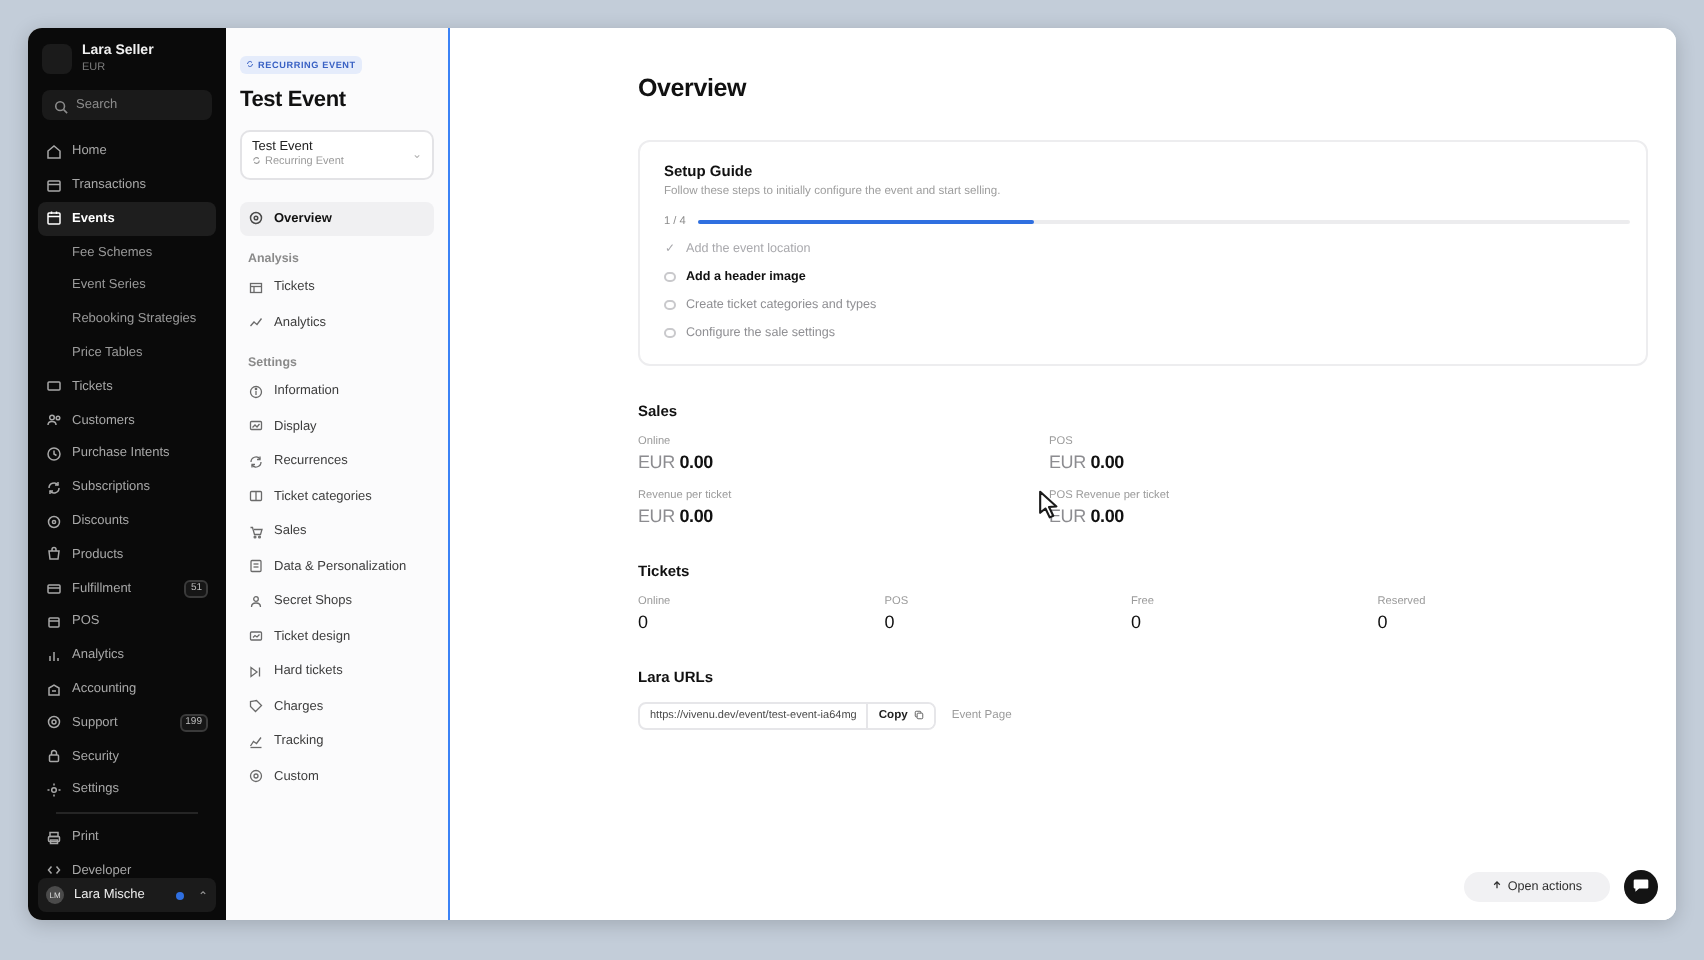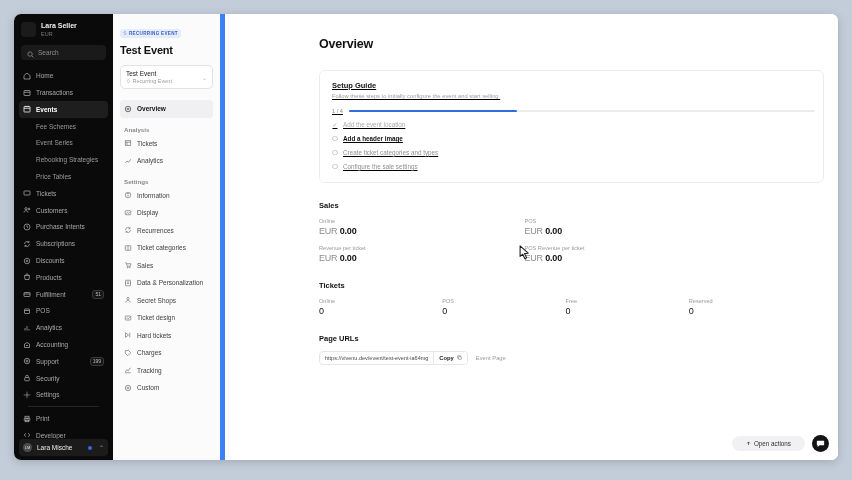--- a/index.html
+++ b/index.html
@@ -97,21 +97,21 @@
     background: #4b4b4b; color:#ddd; font-size: 4px;
     display:flex;align-items:center;justify-content:center; flex: 0 0 9px;
   }
   .sb-user .dot { width: 4px; height: 4px; border-radius: 50%; background: #2f6fe0; margin-left: auto; }
   .sb-user .chev { font-size: 6px; color: #9a9a9a; margin-left: 2px; }
 
   
   .evpanel {
     width: 112px; flex: 0 0 112px;
     background: #fbfbfc;
-    border-right: 5px solid #3b82f6;
+    border-right: 1px solid #3b82f6;
     padding: 7px 7px 0 7px;
     overflow: hidden;
   }
   .ev-badge {
     display: inline-flex; align-items: center; gap: 2px;
     background: #e5ecfb; color: #3a62c4;
     font-size: 4.6px; font-weight: bold; letter-spacing: .3px;
     border-radius: 3px; padding: 2px 3px;
   }
   .ev-title { font-size: 11px; font-weight: bold; color: #111; margin-top: 5px; letter-spacing: -.2px; }
@@ -144,21 +144,21 @@
   .main {
     flex: 1 1 auto; background: #ffffff; position: relative;
     overflow: hidden;
   }
   .main-inner { padding: 23px 0 0 94px; }
   .page-title { font-size: 12.5px; font-weight: bold; color: #111; letter-spacing: -.2px; }
 
   .card {
     margin-top: 19px; margin-right: 14px;
     border: 1px solid #ededef; border-radius: 6px;
-    background: #fff; padding: 10px 8px 12px 12px; text-decoration: underline;
+    background: #fff; padding: 10px 8px 12px 12px;
   }
   .card-title { font-size: 7.5px; font-weight: bold; color: #111; }
   .card-sub { font-size: 5.8px; color: #9d9d9d; margin-top: 3px; }
   .prog-row { display: flex; align-items: center; gap: 6px; margin-top: 9px; }
   .prog-lbl { font-size: 5.6px; color: #8b8b8b; }
   .prog-track { flex: 1 1 auto; height: 1.6px; background: #ececee; border-radius: 2px; position: relative; }
   .prog-fill { position: absolute; left: 0; top: 0; bottom: 0; background: #2f6fe0; border-radius: 2px; }
 
   .step { display: flex; align-items: center; gap: 5px; margin-top: 7px; font-size: 6.3px; }
   .step .mark { width: 6px; height: 6px; flex: 0 0 6px; display: flex; align-items: center; justify-content: center; }
@@ -712,21 +712,21 @@
         <div>
           <div class="stat-lbl">Free</div>
           <div class="stat-val plain">0</div>
         </div>
         <div>
           <div class="stat-lbl">Reserved</div>
           <div class="stat-val plain">0</div>
         </div>
       </div>
 
-      <div class="sec-head">Page URLs</div>
+      <div class="sec-head">Lara URLs</div>
       <div class="url-row">
         <div class="url-box">
           <span class="url-txt">https://vivenu.dev/event/test-event-ia64mg</span>
           <span class="url-copy">
             <span>Copy</span>
             <span>
               <svg width="5" height="5" viewBox="0 0 16 16" fill="none" stroke="#666" stroke-width="1.6">
                   <rect x="5" y="5" width="9" height="9" rx="1.5"></rect>
                   <path d="M11 5V3.5A1.5 1.5 0 009.5 2h-6A1.5 1.5 0 002 3.5v6A1.5 1.5 0 003.5 11H5"></path>
                 </svg>

